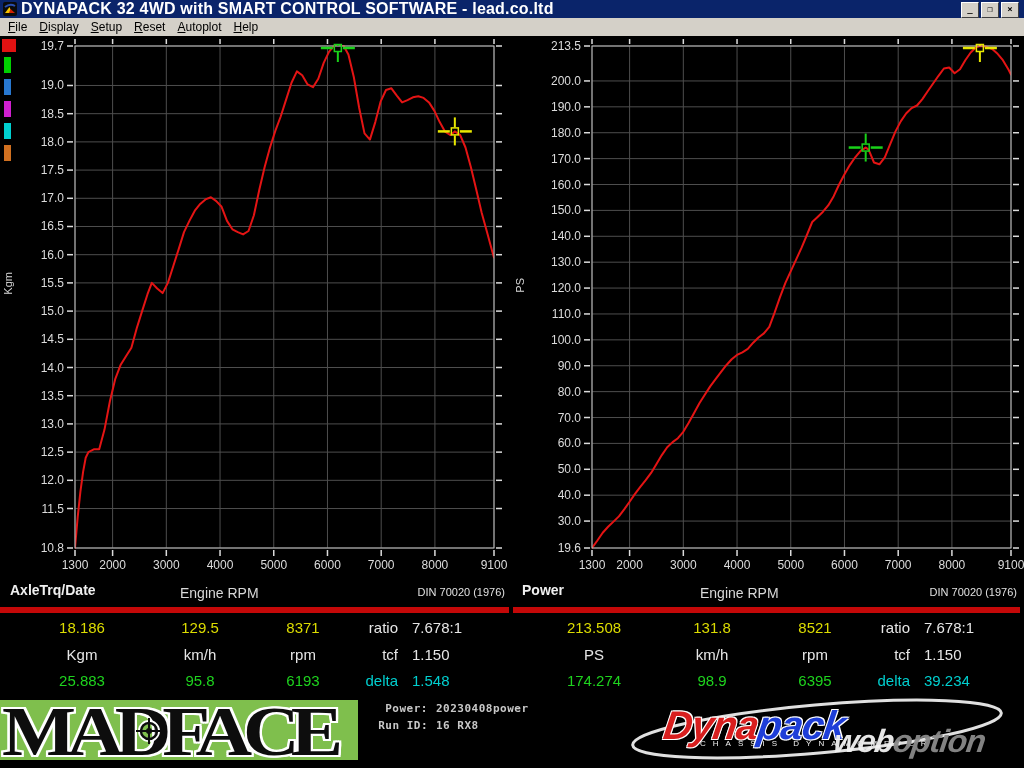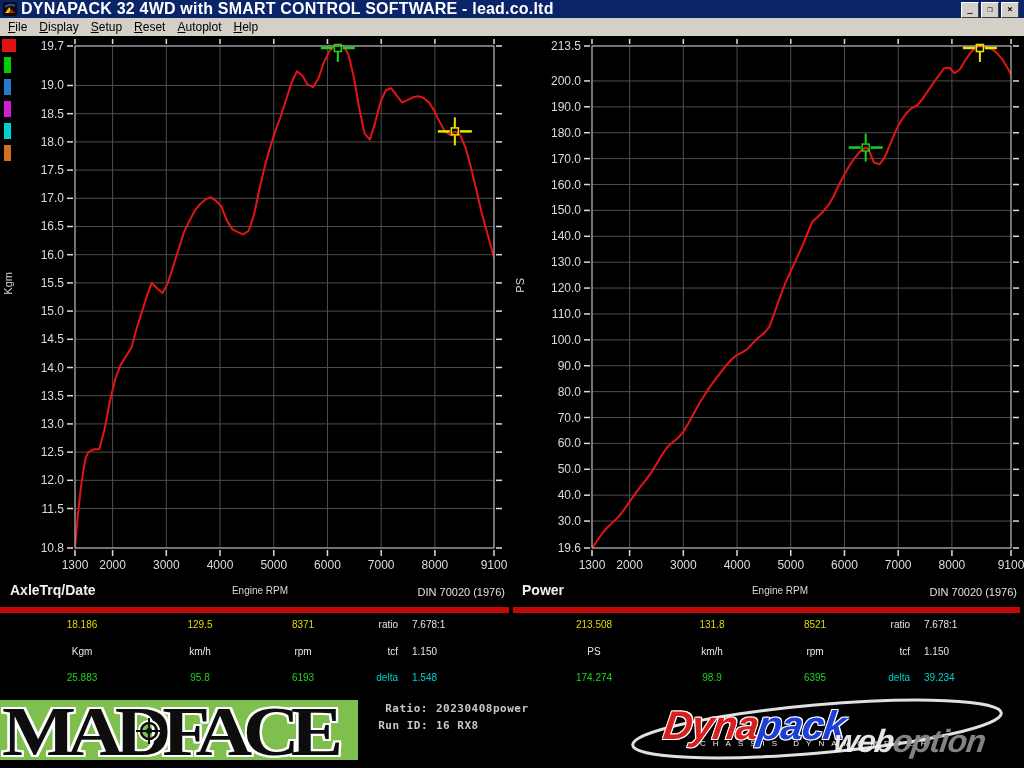--- a/index.html
+++ b/index.html
@@ -21,30 +21,30 @@
   
   .chart-svg{position:absolute;top:36px;width:512px;height:571px;overflow:visible;}
   #chart-svg-0{left:0;} #chart-svg-1{left:512px;}
   svg text{font-family:"Liberation Sans",sans-serif;}
   .ylab{position:absolute;color:#d8d8d8;font-size:11px;writing-mode:vertical-rl;transform:rotate(180deg);}
   #ylab-0{left:2px;top:272px;} #ylab-1{left:514px;top:278px;}
   #legend{position:absolute;left:2px;top:39px;display:flex;flex-direction:column;}
   .legend-swatch{width:7px;height:16px;margin:0 0 6px 2px;}
   .legend-swatch.big{width:14px;height:13px;margin:0 0 5px 0;}
   .cap-title{position:absolute;top:582px;color:#f0f0f0;font-size:14px;font-weight:bold;}
-  .cap-x{position:absolute;top:585px;width:160px;text-align:center;color:#d8d8d8;font-size:10px;}
+  .cap-x{position:absolute;top:585px;width:160px;color:#d8d8d8;font-size:14px;}
   .cap-din{position:absolute;top:586px;width:125px;text-align:right;color:#e0e0e0;font-size:11px;}
   #cap-title-0{left:10px;} #cap-x-0{left:180px;} #cap-din-0{left:380px;}
   #cap-title-1{left:522px;} #cap-x-1{left:700px;} #cap-din-1{left:892px;}
   .redbar{position:absolute;top:607px;height:6px;background:#c40808;}
   #redbar-0{left:0;width:509px;} #redbar-1{left:513px;width:507px;}
   
   .readout{position:absolute;top:615px;width:512px;height:80px;}
   #readout-0{left:0;} #readout-1{left:512px;}
-  .ro-row{position:absolute;left:0;width:512px;height:20px;font-size:10px;}
+  .ro-row{position:absolute;left:0;width:512px;height:20px;font-size:15px;}
   .ro-row.r0{top:4px;} .ro-row.r1{top:31px;} .ro-row.r2{top:57px;}
   .ro-c1{position:absolute;left:12px;width:140px;text-align:center;}
   .ro-c2{position:absolute;left:150px;width:100px;text-align:center;}
   .ro-c3{position:absolute;left:258px;width:90px;text-align:center;}
   .ro-c4l{position:absolute;left:344px;width:54px;text-align:right;}
   .ro-c4v{position:absolute;left:412px;width:96px;text-align:left;}
   
   #madface{position:absolute;left:0;top:700px;width:358px;height:60px;overflow:hidden;}
   #madface-text{position:absolute;left:2px;top:-8px;font-family:"Liberation Serif",serif;font-weight:bold;
        font-size:70px;letter-spacing:-8px;color:#0d0d0d;transform:scale(1.12,1.0);transform-origin:left top;
@@ -441,21 +441,21 @@
       <circle cx="13" cy="13" r="9" fill="none" stroke="#fff" stroke-width="4"></circle>
       <circle cx="13" cy="13" r="8" fill="none" stroke="#0d0d0d" stroke-width="2.5"></circle>
       <circle cx="13" cy="13" r="3" fill="#0d0d0d"></circle>
       <line x1="13" y1="0" x2="13" y2="26" stroke="#0d0d0d" stroke-width="2"></line>
       <line x1="0" y1="13" x2="26" y2="13" stroke="#0d0d0d" stroke-width="2"></line>
     </svg>
   </div>
 
   <div id="footer-info">
     <div class="fi-row">
-        <span class="fi-label">Ratio:</span>
+        <span class="fi-label">Power:</span>
         <span>20230408power</span>
       </div>
     <div class="fi-row">
         <span class="fi-label">Run ID:</span>
         <span>16 RX8</span>
       </div>
   </div>
 
   <div id="dynapack">
     <svg id="dp-swoosh" width="400" height="68">

